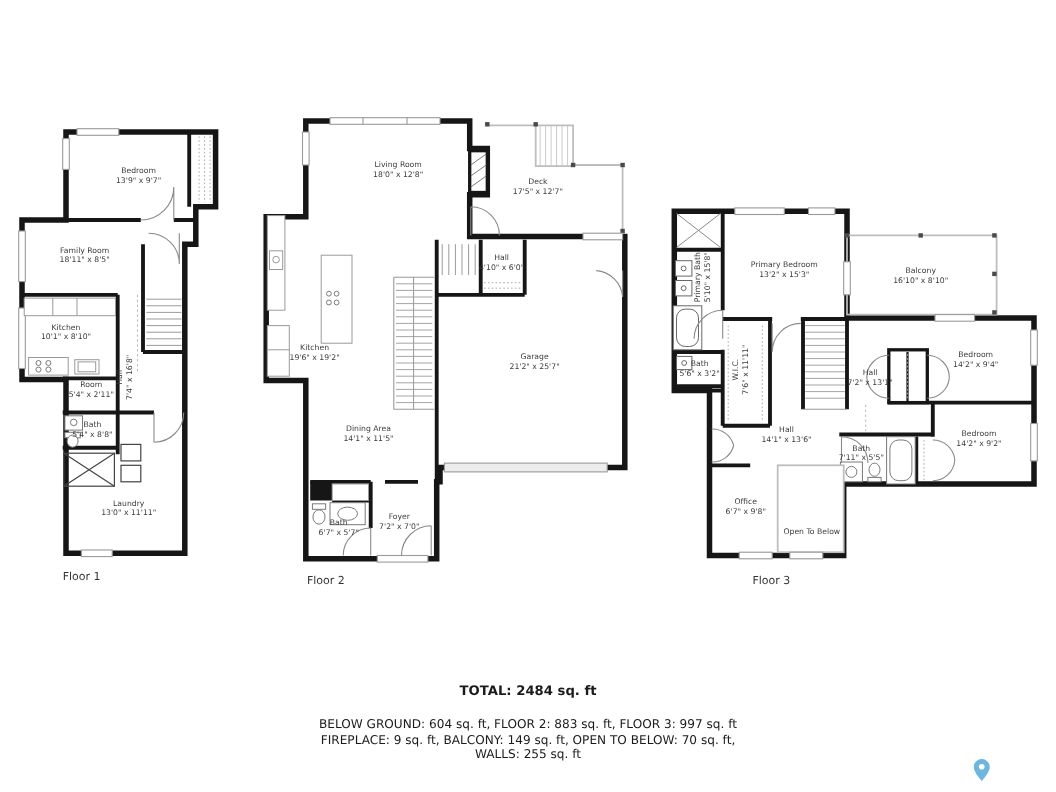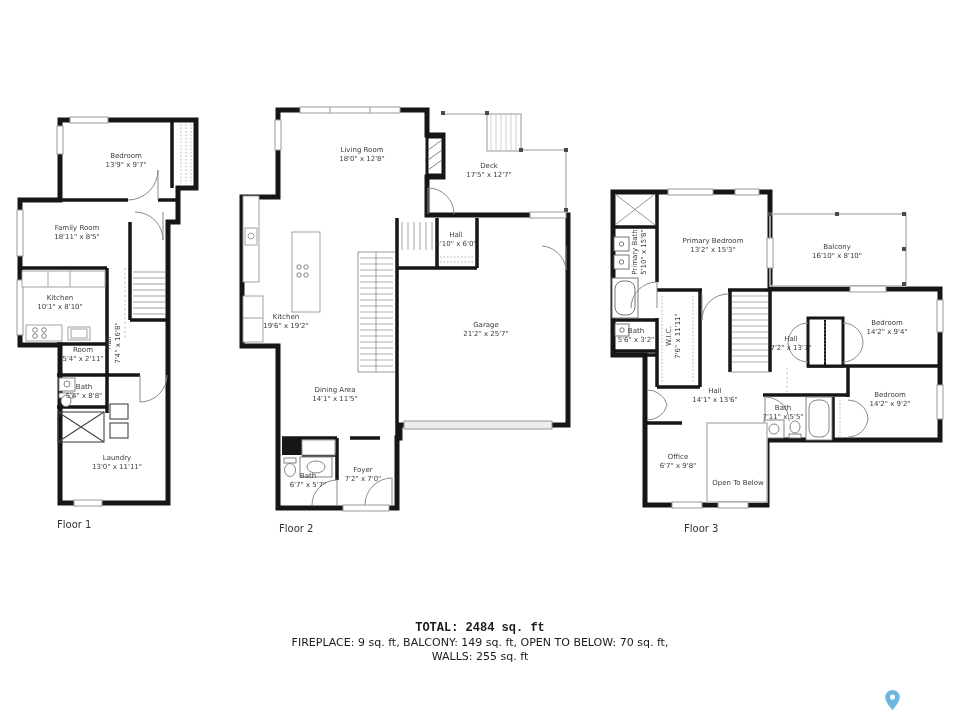--- a/index.html
+++ b/index.html
@@ -8,21 +8,21 @@
   .plan-svg{position:absolute;left:0;top:0;}
   
   .rl{position:absolute;transform:translate(-50%,-50%);text-align:center;white-space:nowrap;
       font-size:7px;line-height:1.35;color:#3b3b3b;}
   .rl.vert{transform:translate(-50%,-50%) rotate(-90deg);}
   .rl .rn,.rl .rd{display:block;}
   
   .fcap{position:absolute;font-size:10px;color:#333;}
   
   .summary{position:absolute;left:0;right:0;top:621px;text-align:center;color:#1b1b1b;}
-  .summary .total{font-size:12px;font-weight:bold;margin-bottom:1px;font-family:Liberation Mono, monospace;}
+  .summary .total{font-size:12px;font-weight:bold;margin-bottom:17px;}
   .summary .sline{font-size:11px;line-height:13.5px;}
   .summary .disclaimer{font-size:8px;color:#5a5a5a;margin-top:9px;}
   .pin{position:absolute;left:885px;top:690px;width:15px;height:20px;}
 </style>
 </head>
 <body>
 
 <div class="page">
 
   <svg class="plan-svg" width="960" height="620" viewBox="0 0 960 620">
@@ -340,20 +340,21 @@
     <span class="rn">Bedroom</span>
     <span class="rd">14'2" x 9'2"</span>
   </div>
 
   <div class="fcap" style="left:57px;top:519px">Floor 1</div>
   <div class="fcap" style="left:279px;top:523px">Floor 2</div>
   <div class="fcap" style="left:684px;top:523px">Floor 3</div>
 
   <div class="summary">
     <div class="total">TOTAL: 2484 sq. ft</div>
+    <div class="sline">BELOW GROUND: 604 sq. ft, FLOOR 2: 883 sq. ft, FLOOR 3: 997 sq. ft</div>
     <div class="sline">FIREPLACE: 9 sq. ft, BALCONY: 149 sq. ft, OPEN TO BELOW: 70 sq. ft,</div>
     <div class="sline">WALLS: 255 sq. ft</div>
   </div>
 
   <svg class="pin" viewBox="0 0 16 22">
     <path d="M8 0 C3.6 0 0 3.6 0 8 c0 5.6 8 14 8 14 s8 -8.4 8 -14 C16 3.6 12.4 0 8 0 Z" fill="#6db7de"></path>
     <circle cx="8" cy="7.8" r="2.8" fill="#ffffff"></circle>
   </svg>
 
 </div>

